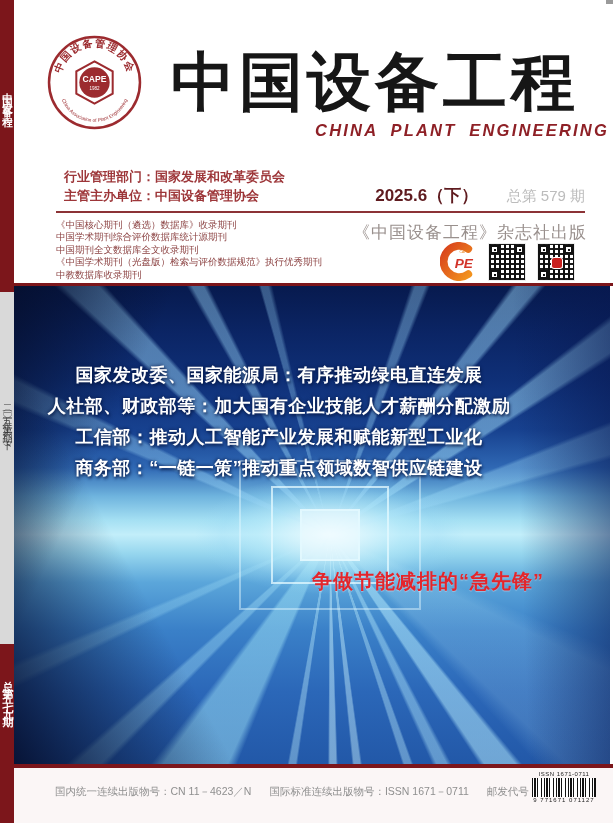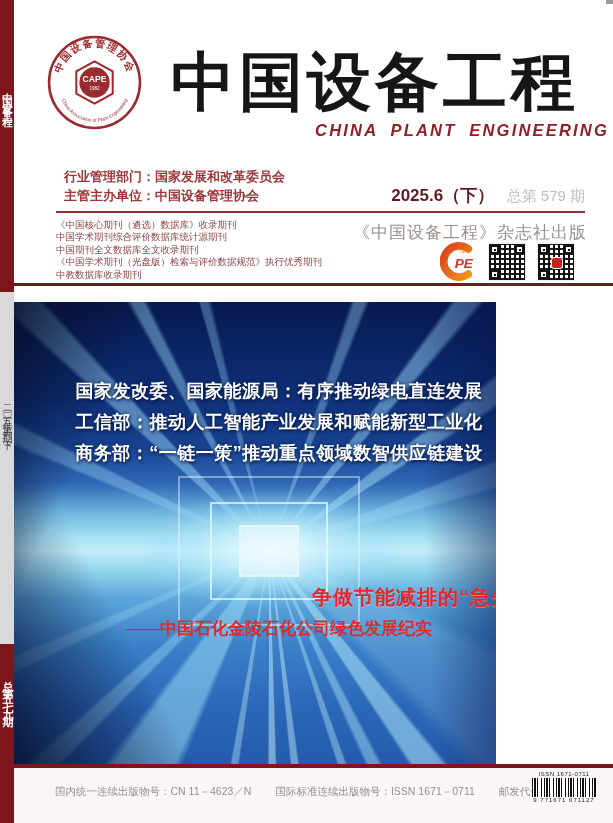--- a/index.html
+++ b/index.html
@@ -19,50 +19,50 @@
   .corner-mark { position:absolute; right:0; top:0; width:7px; height:4px; background:#9a9a9a; }
   .seal { position:absolute; left:32px; top:34px; width:97px; height:97px; }
   .title-cn { position:absolute; left:126px; top:32px; width:470px; height:100px; line-height:100px;
               text-align:center; font-family:"DejaVu Serif", serif; font-weight:900; font-size:64px;
               color:#161616; letter-spacing:4px; white-space:nowrap; }
   .title-en { position:absolute; right:4px; top:121px; font-size:16.5px; font-weight:bold; font-style:italic;
               letter-spacing:2.2px; word-spacing:6px; color:#8e2026; }
   .dept { position:absolute; left:50px; top:168px; font-size:13px; font-weight:bold; color:#9d3639; line-height:18.5px; }
   .issue { position:absolute; right:28px; top:184px; white-space:nowrap; }
   .issue-bold { font-size:17px; font-weight:bold; color:#5f1b1f; }
-  .issue-no { font-size:15px; color:#bcbcbc; margin-left:8px; }
+  .issue-no { font-size:15px; color:#bcbcbc; margin-left:24px; }
   .rule { position:absolute; left:42px; right:28px; top:211px; height:2px; background:#8c3336; }
   .accred { position:absolute; left:42px; top:219px; font-size:9.5px; color:#8c4343; line-height:12.4px; list-style:none; }
   .publisher { position:absolute; right:26px; top:221px; font-size:17px; color:#99908d; letter-spacing:1px; }
   .logos { position:absolute; top:242px; left:426px; height:40px; }
   .cpe { position:absolute; left:0; top:0; width:39px; height:39px; }
   .qr { position:absolute; top:1px; width:38px; height:38px; background:#fff; border:1px solid #eee;
         background-image:
           repeating-linear-gradient(0deg, rgba(17,17,17,.95) 0 2px, transparent 2px 5px),
           repeating-linear-gradient(90deg, #111 0 2px, #fff 2px 5px); }
   .qr1 { left:48px; } .qr2 { left:97px; }
   .finder { position:absolute; width:9px; height:9px; border:2px solid #111; background:#fff; }
   .finder::after { content:""; position:absolute; inset:1.5px; background:#111; }
   .f-tl { left:1px; top:1px; } .f-tr { right:1px; top:1px; } .f-bl { left:1px; bottom:1px; }
   .qr-center { position:absolute; left:13px; top:13px; width:12px; height:12px; background:#c8201e;
                border:1.5px solid #fff; border-radius:3px; }
 
   
   .sep1 { position:absolute; left:14px; top:283px; width:599px; height:3px; background:#7c161b; }
   .sep2 { position:absolute; left:14px; top:764px; width:599px; height:4px; background:#7c161b; }
   .footer { position:absolute; left:14px; top:768px; width:599px; height:55px; background:#fbf6f6; }
-  .pub-nums { position:absolute; left:41px; top:17px; display:flex; gap:24px; font-size:10.5px; color:#8f8f8f; white-space:nowrap; }
+  .pub-nums { position:absolute; left:41px; top:17px; display:flex; gap:18px; font-size:10.5px; color:#8f8f8f; white-space:nowrap; }
   .barcode { position:absolute; right:13px; top:3px; width:72px; text-align:center; }
   .bc-issn { font-size:6px; color:#222; letter-spacing:.5px; }
   .bc-bars { margin:1px auto 0; width:64px; height:19px; background:#fff;
              background-image:repeating-linear-gradient(90deg,#111 0 1px,#fff 1px 2px,#111 2px 4px,#fff 4px 5px,#111 5px 6px,#fff 6px 9px,#111 9px 10px,#fff 10px 12px); }
   .bc-digits { font-size:6px; color:#222; letter-spacing:1px; }
 
   
-  .cover { position:absolute; left:14px; top:302px; width:482px; height:478px; overflow:hidden;
+  .cover { position:absolute; left:14px; top:286px; width:596px; height:478px; overflow:hidden;
            background:linear-gradient(180deg,
              #071a4e 0%, #0b2565 10%, #0f3078 20%, #17418f 30%, #2f68b4 38%,
              #6fb4de 44%, #a5e0f3 49%, #c2eefa 52%, #96d6ee 56%, #5ba6da 62%,
              #3a80c8 72%, #2b67b8 85%, #2258a8 100%); }
   .rays { position:absolute; inset:0;
           background:conic-gradient(from 0deg at 53% 52%,
             transparent 0deg,
             transparent 18deg, rgba(150,210,245,.40) 19deg, rgba(150,210,245,.40) 21deg, transparent 22deg,
             transparent 36deg, rgba(150,210,245,.50) 37deg, rgba(150,210,245,.50) 40deg, transparent 41deg,
             transparent 52deg, rgba(160,220,248,.50) 53deg, rgba(160,220,248,.50) 57deg, transparent 58deg,
@@ -193,26 +193,26 @@
   <div class="cover">
     <div class="rays"></div>
     <div class="glow"></div>
     <div class="door door3"></div>
     <div class="door door2"></div>
     <div class="door door1"></div>
     <div class="shades"></div>
 
     <div class="headlines">
       <div class="headline">国家发改委、国家能源局：有序推动绿电直连发展</div>
+      <div class="headline">人社部、财政部等：加大国有企业技能人才薪酬分配激励</div>
       <div class="headline">工信部：推动人工智能产业发展和赋能新型工业化</div>
       <div class="headline">商务部：“一链一策”推动重点领域数智供应链建设</div>
     </div>
 
     <div class="feature-title">争做节能减排的“急先锋”</div>
-    <div class="feature-sub">——中国石化金陵石化公司绿色发展纪实</div>
   </div>
 
   <div class="sep2"></div>
 
   <div class="footer">
     <div class="pub-nums">
       <span>国内统一连续出版物号：CN 11－4623／N</span>
       <span>国际标准连续出版物号：ISSN 1671－0711</span>
       <span>邮发代号：82－374</span>
     </div>

